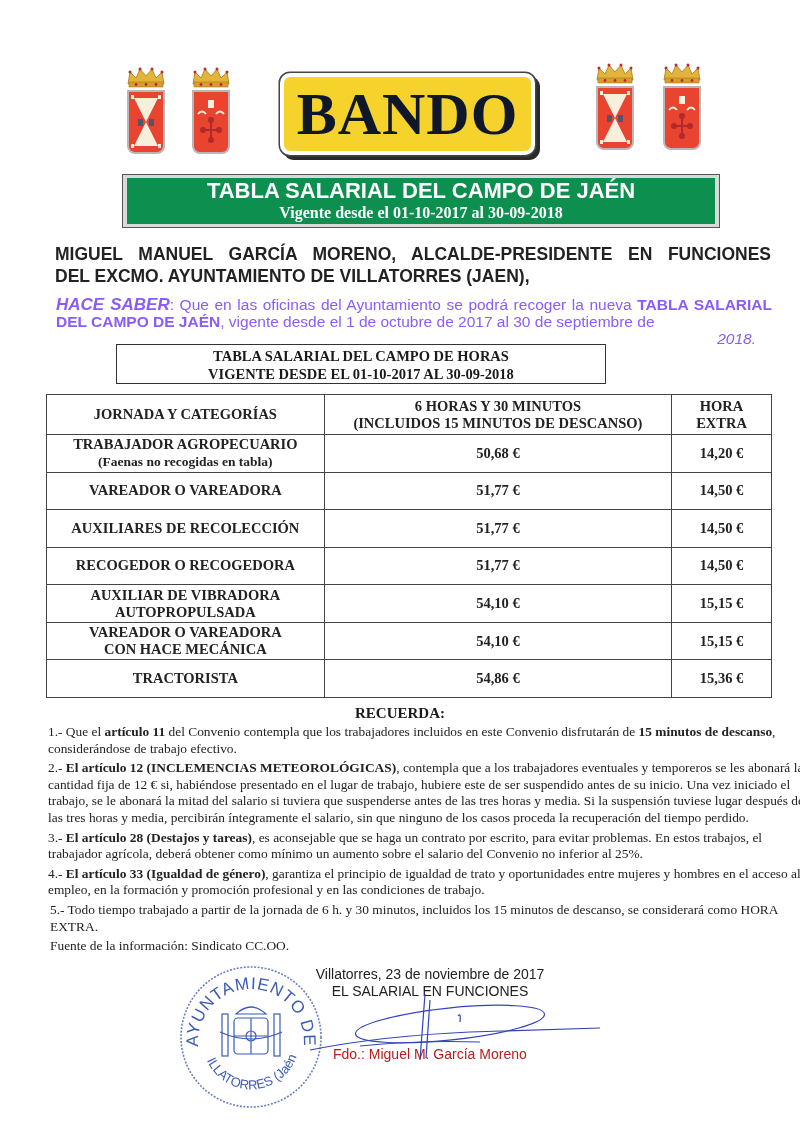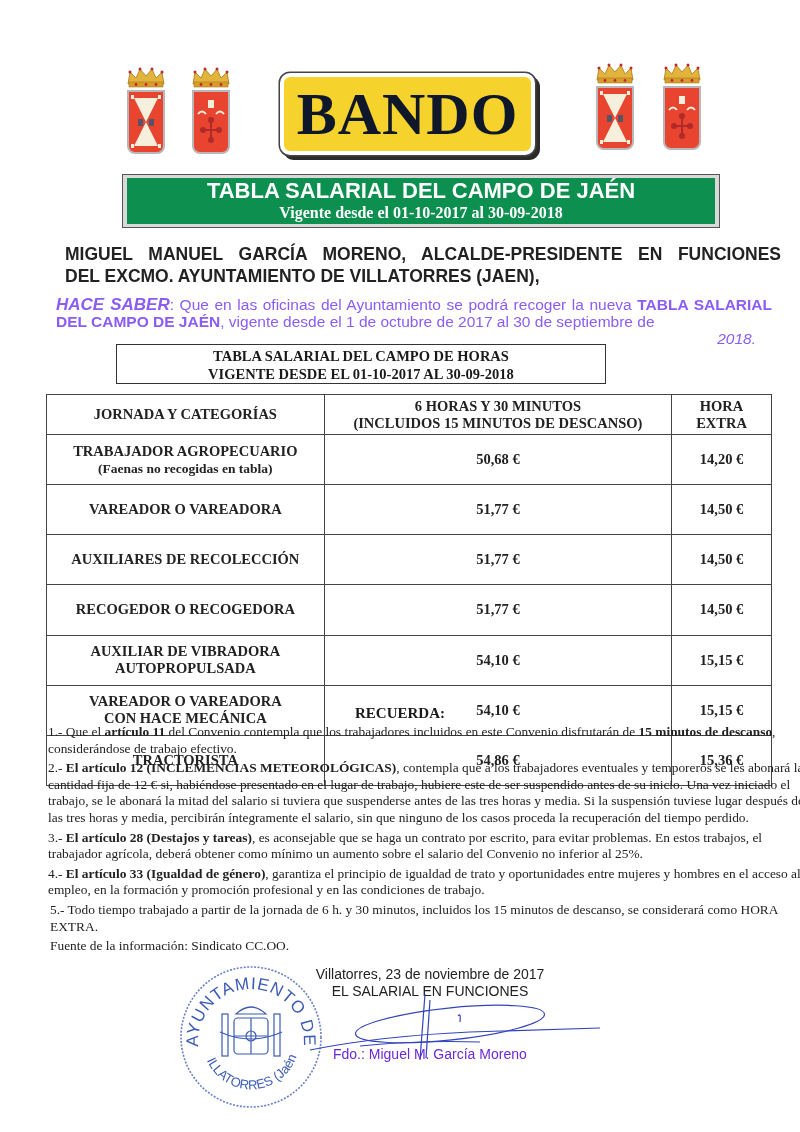--- a/index.html
+++ b/index.html
@@ -18,35 +18,35 @@
     box-shadow: 0 0 0 1.5px #444, 4px 4px 0 1px #2a2a2a; display: flex; align-items: center; justify-content: center; }
   .bando span { font-family: "Liberation Serif", serif; font-weight: bold; font-size: 60px; color: #0f172a; letter-spacing: 1px; }
 
   .green-banner { position: absolute; left: 122px; top: 174px; width: 598px; height: 54px;
     background: #d9d9d9; border: 1.5px solid #555; padding: 3px 4px; }
   .green-banner .inner { width: 100%; height: 100%; background: #0d8f4f; color: #fff; text-align: center; }
   .green-banner .t1 { font-family: "Liberation Sans", sans-serif; font-weight: bold; font-size: 22px; line-height: 24px; padding-top: 1px; }
   .green-banner .t2 { font-family: "Liberation Serif", serif; font-weight: bold; font-size: 16px; line-height: 20px; }
 
   
-  .mayor { position: absolute; left: 65px; top: 243px; width: 716px;
+  .mayor { position: absolute; left: 55px; top: 243px; width: 716px;
     font-family: "Liberation Sans", sans-serif; font-weight: bold; font-size: 17.5px; line-height: 22px; color: #222; text-align: justify; text-align-last: left; }
   .mayor .l1 { display: block; text-align: justify; text-align-last: justify; }
 
   .hace { position: absolute; left: 56px; top: 296px; width: 716px;
     font-family: "Liberation Sans", sans-serif; font-size: 15.5px; line-height: 17px; color: #8b5cf6; text-align: justify; }
   .hace .lead { font-weight: bold; font-style: italic; font-size: 17px; }
   .hace b { font-weight: bold; }
   .hace .year { display: block; text-align: right; padding-right: 16px; font-style: italic; }
 
   .subbox { position: absolute; left: 116px; top: 344px; width: 490px; height: 40px;
     border: 1px solid #333; text-align: center; font-family: "Liberation Serif", serif; font-weight: bold; font-size: 14.5px; line-height: 18px; padding-top: 2px; }
 
   
-  table.salary { position: absolute; left: 46px; top: 394px; width: 726px; height: 392px;
+  table.salary { position: absolute; left: 46px; top: 394px; width: 726px; height: 304px;
     border-collapse: collapse; font-family: "Liberation Serif", serif; font-weight: bold; font-size: 14.5px; color: #222; padding-left: 28px; }
   table.salary th, table.salary td { border: 1.3px solid #444; text-align: center; vertical-align: middle; line-height: 17px; }
   table.salary th { height: 40px; font-weight: bold; }
   table.salary td { height: 37px; }
   table.salary .c1 { width: 278px; }
   table.salary .c2 { width: 348px; }
   table.salary .c3 { width: 100px; margin-top: 17px; }
   table.salary .sub { font-size: 13.5px; }
 
   
@@ -56,21 +56,21 @@
     font-size: 13.4px; line-height: 16.6px; color: #222; }
   .notes p { margin-bottom: 3px; white-space: normal; }
   .notes b { font-weight: bold; }
   .notes .ind { padding-left: 2px; }
   .clipper { position: absolute; left: 0; top: 0; width: 800px; height: 1132px; overflow: hidden; pointer-events: none; }
 
   
   .seal { position: absolute; left: 176px; top: 962px; width: 150px; height: 150px; }
   .sig-block { position: absolute; left: 305px; top: 966px; width: 250px;
     font-family: "Liberation Sans", sans-serif; font-size: 14px; line-height: 17px; color: #222; text-align: center; }
-  .sig-name { position: absolute; left: 333px; top: 1046px; font-family: "Liberation Sans", sans-serif; font-size: 14px; color: #6d28d9; }
+  .sig-name { position: absolute; left: 333px; top: 1046px; font-family: "Liberation Sans", sans-serif; font-size: 14px; color: #b91c1c; }
   .scribble { position: absolute; left: 300px; top: 990px; width: 300px; height: 70px; }
 </style>
 </head>
 <body>
 
 <div class="crest" style="left:124px; top:66px;">
   <svg class="crown" viewBox="0 0 40 22">
     <path d="M2 18 L4 6 L10 12 L14 3 L20 10 L26 3 L30 12 L36 6 L38 18 Z" fill="#e3b43c" stroke="#a57a1c" stroke-width="0.8"></path>
     <rect x="3" y="16" width="34" height="5" fill="#d99d2a" stroke="#a57a1c" stroke-width="0.6"></rect>
     <circle cx="10" cy="18.5" r="1.4" fill="#c0262d"></circle>

